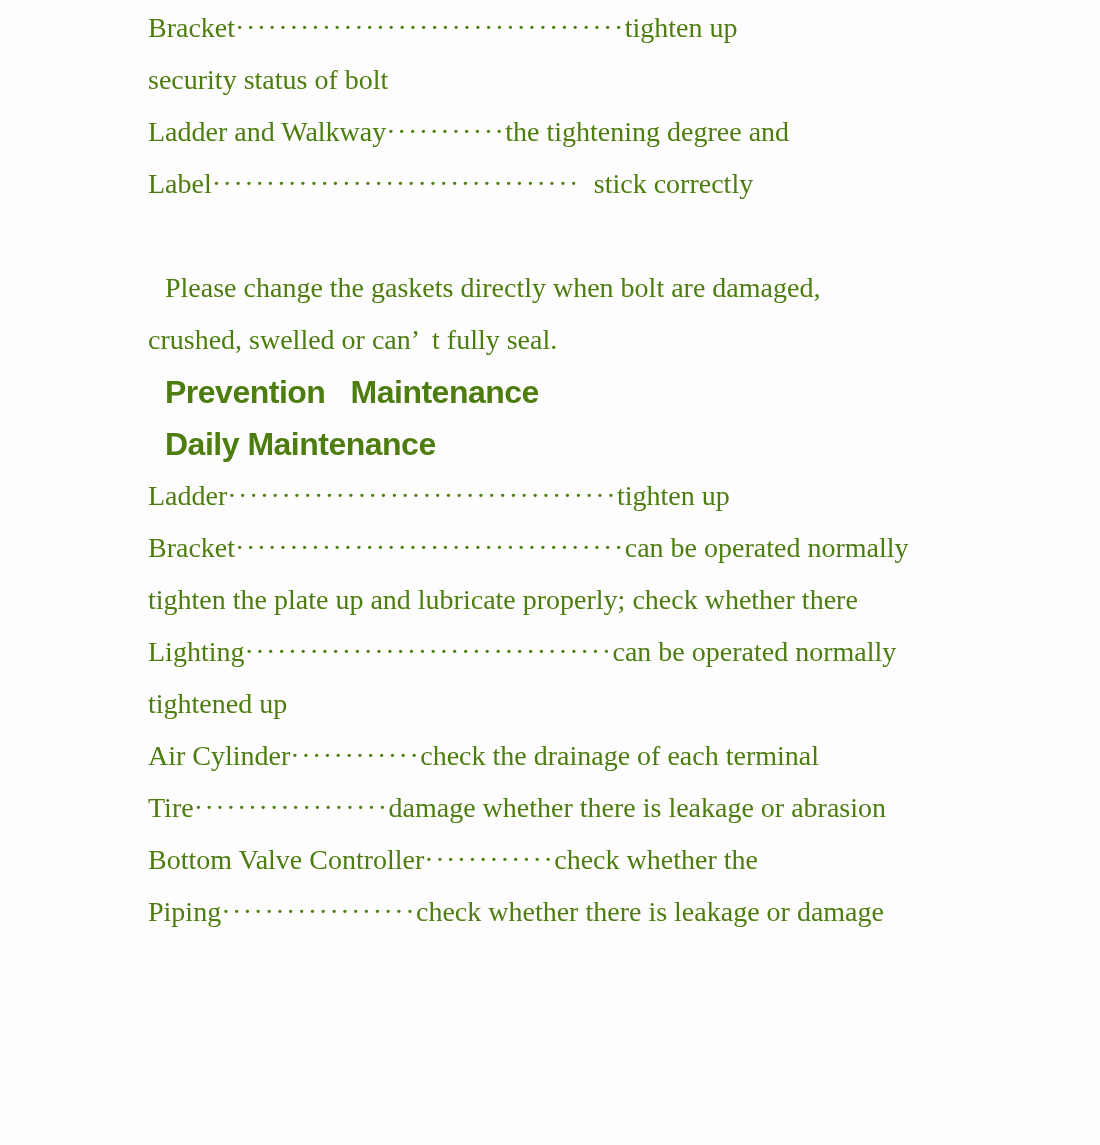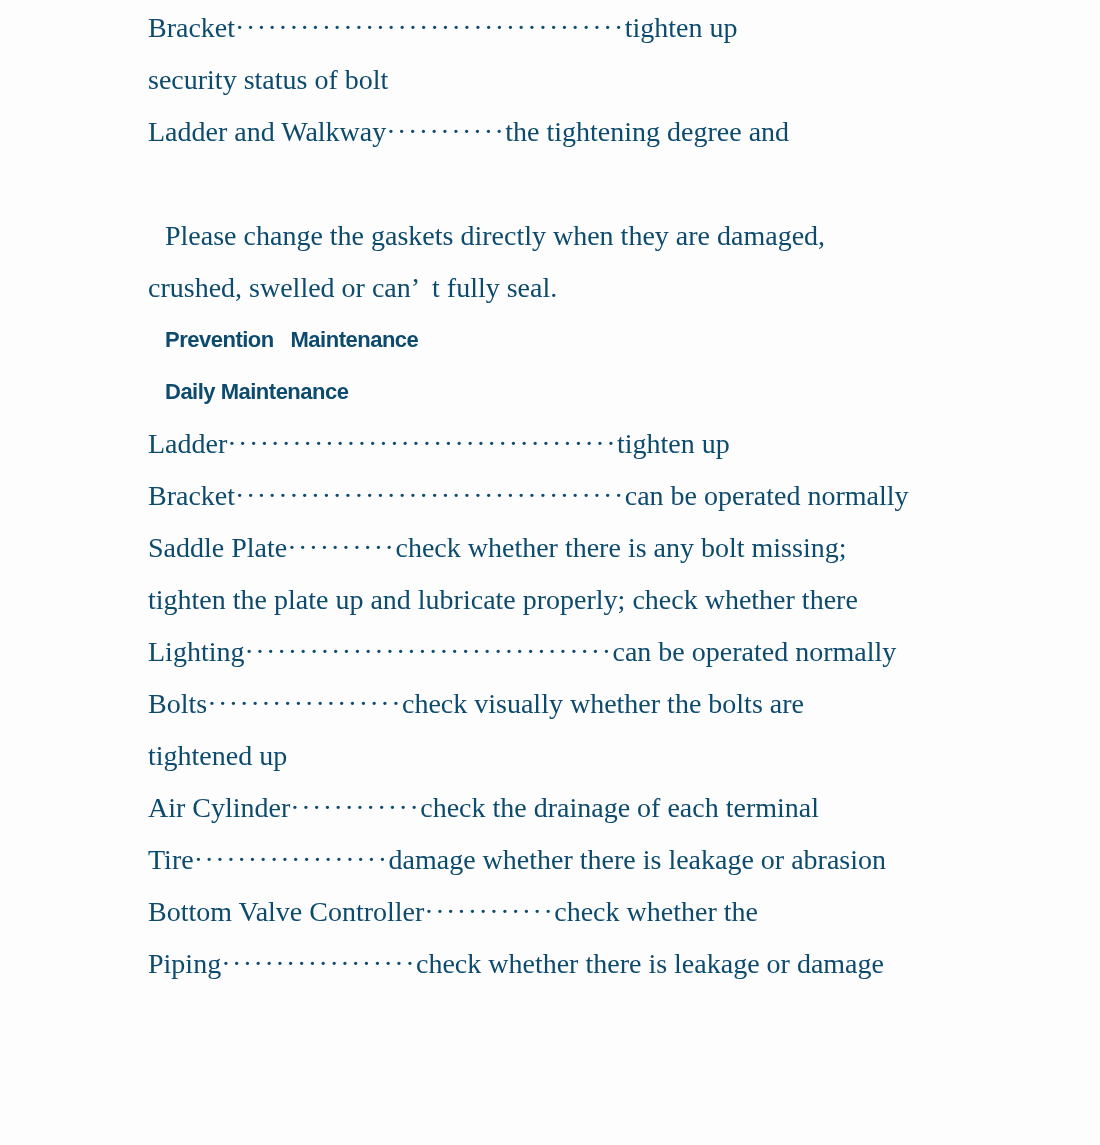--- a/index.html
+++ b/index.html
@@ -10,40 +10,40 @@
     width: 1100px;
     height: 1145px;
     background: #fdfdfd;
     overflow: hidden;
   }
   .page {
     box-sizing: border-box;
     width: 1100px;
     height: 1145px;
     padding: 2px 40px 0 148px;
-    color: #0c4a6e;
+    color: #4d7c0f;
     font-family: "Liberation Serif", serif;
     font-size: 28px;
     line-height: 52px;
   }
   .line {
     white-space: pre-wrap;
     height: 52px;
   }
   .line.wrap2 {
     
   }
   .line.para-first,
   .line.heading {
     padding-left: 17px;
   }
   .line.heading {
     font-family: "Liberation Sans", sans-serif;
     font-weight: bold;
-    font-size: 22px;
+    font-size: 32px;
     letter-spacing: -0.5px;
   }
   .term, .desc {
     white-space: pre;
   }
   .dots {
     letter-spacing: 1.5px;
     white-space: pre;
   }
   .blank {
@@ -51,30 +51,29 @@
   }
 </style>
 </head>
 <body>
 
 <main class="page">
   <div id="doc-lines">
       <div class="line entry"><span class="term">Bracket</span><span class="dots">····································</span><span class="desc">tighten up</span></div>
       <div class="line wrap2">security status of bolt</div>
       <div class="line entry"><span class="term">Ladder and Walkway</span><span class="dots">···········</span><span class="desc">the tightening degree and</span></div>
+      <div class="line entry"><span class="term">Label</span><span class="dots">··································</span><span class="desc">  stick correctly</span></div>
       <div class="line blank"></div>
-      <div class="line para-first">Please change the gaskets directly when they are damaged,</div>
+      <div class="line para-first">Please change the gaskets directly when bolt are damaged,</div>
       <div class="line wrap2">crushed, swelled or can’  t fully seal.</div>
       <div class="line heading">Prevention   Maintenance</div>
       <div class="line heading">Daily Maintenance</div>
       <div class="line entry"><span class="term">Ladder</span><span class="dots">····································</span><span class="desc">tighten up</span></div>
       <div class="line entry"><span class="term">Bracket</span><span class="dots">····································</span><span class="desc">can be operated normally</span></div>
-      <div class="line entry"><span class="term">Saddle Plate</span><span class="dots">··········</span><span class="desc">check whether there is any bolt missing;</span></div>
       <div class="line wrap2">tighten the plate up and lubricate properly; check whether there</div>
       <div class="line entry"><span class="term">Lighting</span><span class="dots">··································</span><span class="desc">can be operated normally</span></div>
-      <div class="line entry"><span class="term">Bolts</span><span class="dots">··················</span><span class="desc">check visually whether the bolts are</span></div>
       <div class="line wrap2">tightened up</div>
       <div class="line entry"><span class="term">Air Cylinder</span><span class="dots">············</span><span class="desc">check the drainage of each terminal</span></div>
       <div class="line entry"><span class="term">Tire</span><span class="dots">··················</span><span class="desc">damage whether there is leakage or abrasion</span></div>
       <div class="line entry"><span class="term">Bottom Valve Controller</span><span class="dots">············</span><span class="desc">check whether the</span></div>
       <div class="line entry"><span class="term">Piping</span><span class="dots">··················</span><span class="desc">check whether there is leakage or damage</span></div>
     </div>
 </main>
 
 </body></html>

